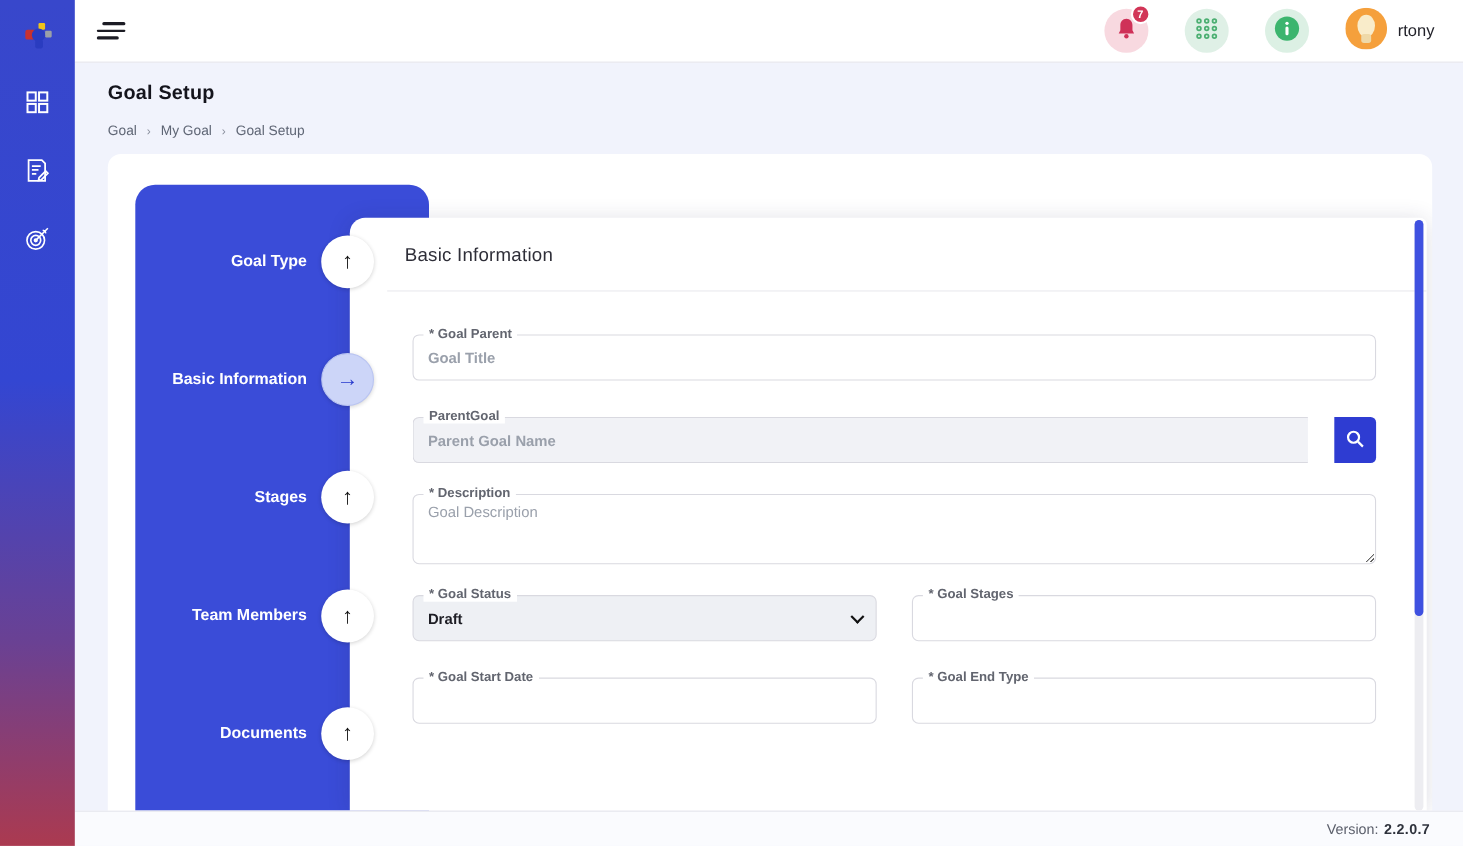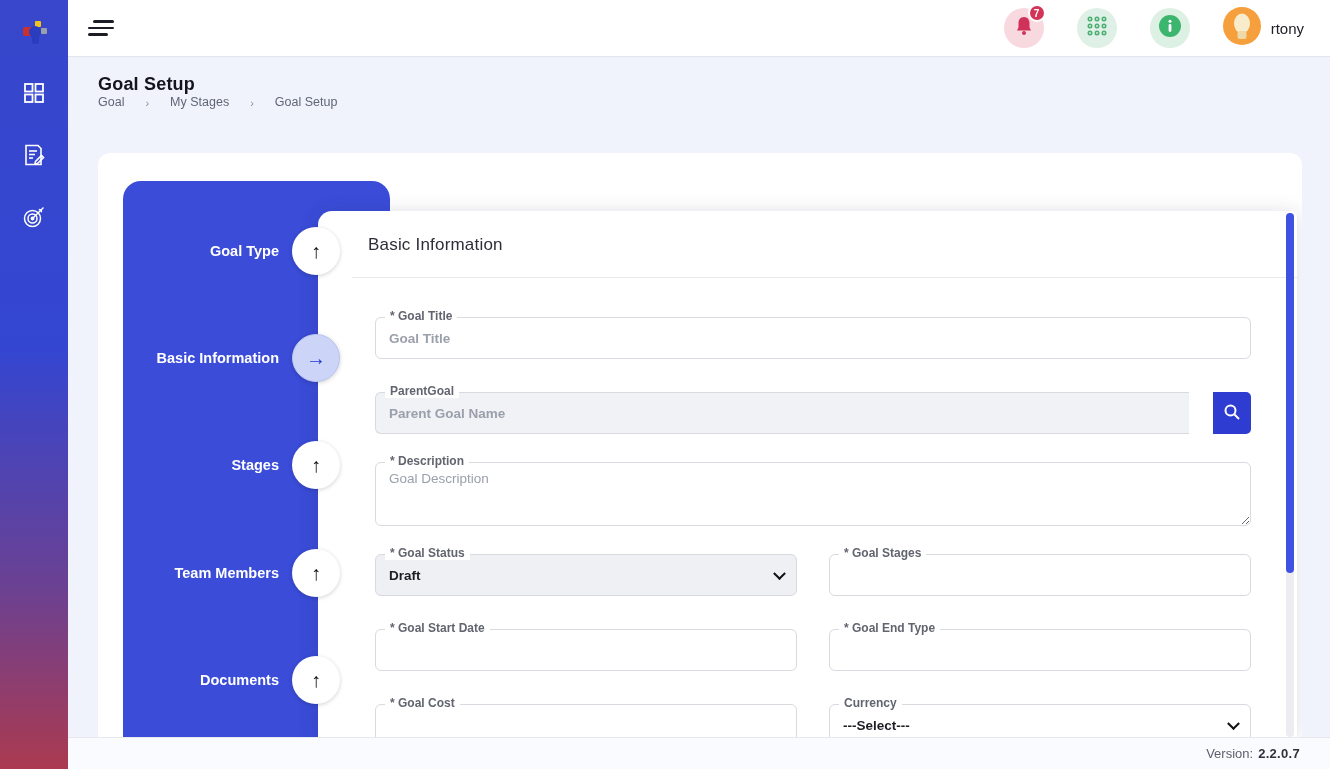--- a/index.html
+++ b/index.html
@@ -29,27 +29,27 @@
   .hicon.info { background:#dcf0e4; }
   .badge { position:absolute; top:-4px; right:-2px; min-width:18px; height:18px; border-radius:50%;
     background:#d23557; border:2px solid #ffffff; color:#fff; font-size:10px; font-weight:bold;
     display:flex; align-items:center; justify-content:center; }
   .user { display:flex; align-items:center; gap:10px; cursor:pointer; }
   .user-name { font-size:15px; color:#22222a; }
 
   
   .page-head { position:absolute; left:98px; top:74px; z-index:5; }
   .page-title { font-size:18px; font-weight:bold; color:#14141c; letter-spacing:.2px; }
-  .breadcrumb { margin-top:0; font-size:12.5px; color:#5f6675; display:flex; gap:21px; align-items:flex-end; }
+  .breadcrumb { margin-top:17px; font-size:12.5px; color:#5f6675; display:flex; gap:9px; align-items:flex-end; }
   .crumb { cursor:pointer; }
   .crumb-sep { color:#8a8f9c; font-size:11px; }
 
   
   .outer-card { position:absolute; left:98px; right:28px; top:140px; bottom:32px;
-    background:#ffffff; border-radius:12px 12px 0 0; overflow:hidden; z-index:5;margin-top:13px; }
+    background:#ffffff; border-radius:12px 12px 0 0; overflow:hidden; z-index:5; }
 
   
   .stepper { position:absolute; left:25px; top:28px; width:267px; bottom:0;
     background:#3a4cd8; border-radius:18px 18px 0 0; }
   .step { position:absolute; left:0; width:242px; height:48px; display:flex; align-items:center;
     justify-content:flex-end; gap:13px; z-index:12; }
   .step-label { color:#ffffff; font-size:14.5px; font-weight:bold; white-space:nowrap; cursor:pointer; }
   .step-circle { width:48px; height:48px; border-radius:50%; background:#ffffff; flex:0 0 48px;
     display:flex; align-items:center; justify-content:center; cursor:pointer;
     box-shadow:0 1px 4px rgba(0,0,0,.18); font-size:20px; font-weight:bold; color:#111; }
@@ -201,21 +201,21 @@
       <span class="user-name">rtony</span>
     </div>
   </div>
 </div>
 
 <div class="page-head">
   <div class="page-title">Goal Setup</div>
   <div class="breadcrumb">
     <span class="crumb">Goal</span>
     <span class="crumb-sep">›</span>
-    <span class="crumb">My Stages</span>
+    <span class="crumb">My Goal</span>
     <span class="crumb-sep">›</span>
     <span class="crumb">Goal Setup</span>
   </div>
 </div>
 
 <div class="outer-card">
 
   <div class="stepper"></div>
 
   <div class="step s0">
@@ -251,21 +251,21 @@
 
   <div class="form-card">
     <div class="form-inner">
       <div class="form-heading">Basic Information</div>
       <hr class="form-divider">
 
       <div class="fields">
 
         <div class="row">
           <div class="col field">
-            <span class="field-label">* Goal Title</span>
+            <span class="field-label">* Goal Parent</span>
             <input type="text" placeholder="Goal Title" style="">
           </div>
         </div>
 
         <div class="row" style="margin-bottom:28px;">
           <div class="col pg-wrap">
             <div class="field pg-input" style="border-radius:6px 0 0 6px;">
               <span class="field-label">ParentGoal</span>
               <input type="text" placeholder="Parent Goal Name" style="">
             </div>
@@ -305,33 +305,20 @@
           <div class="col field">
             <span class="field-label">* Goal Start Date</span>
             <input type="text" style="">
           </div>
           <div class="col field">
             <span class="field-label">* Goal End Type</span>
             <input type="text" style="">
           </div>
         </div>
 
-        <div class="row" style="margin-bottom:22px;">
-          <div class="col field">
-            <span class="field-label">* Goal Cost</span>
-            <input type="text" style="">
-          </div>
-          <div class="col field select-field">
-            <span class="field-label">Currency</span>
-            <select>
-              <option>---Select---</option>
-            </select>
-            <span class="chev"></span>
-          </div>
-        </div>
 
       </div>
     </div>
 
     <div class="form-scrollbar-track">
       <div class="form-scrollbar-thumb"></div>
     </div>
   </div>
 </div>
 

